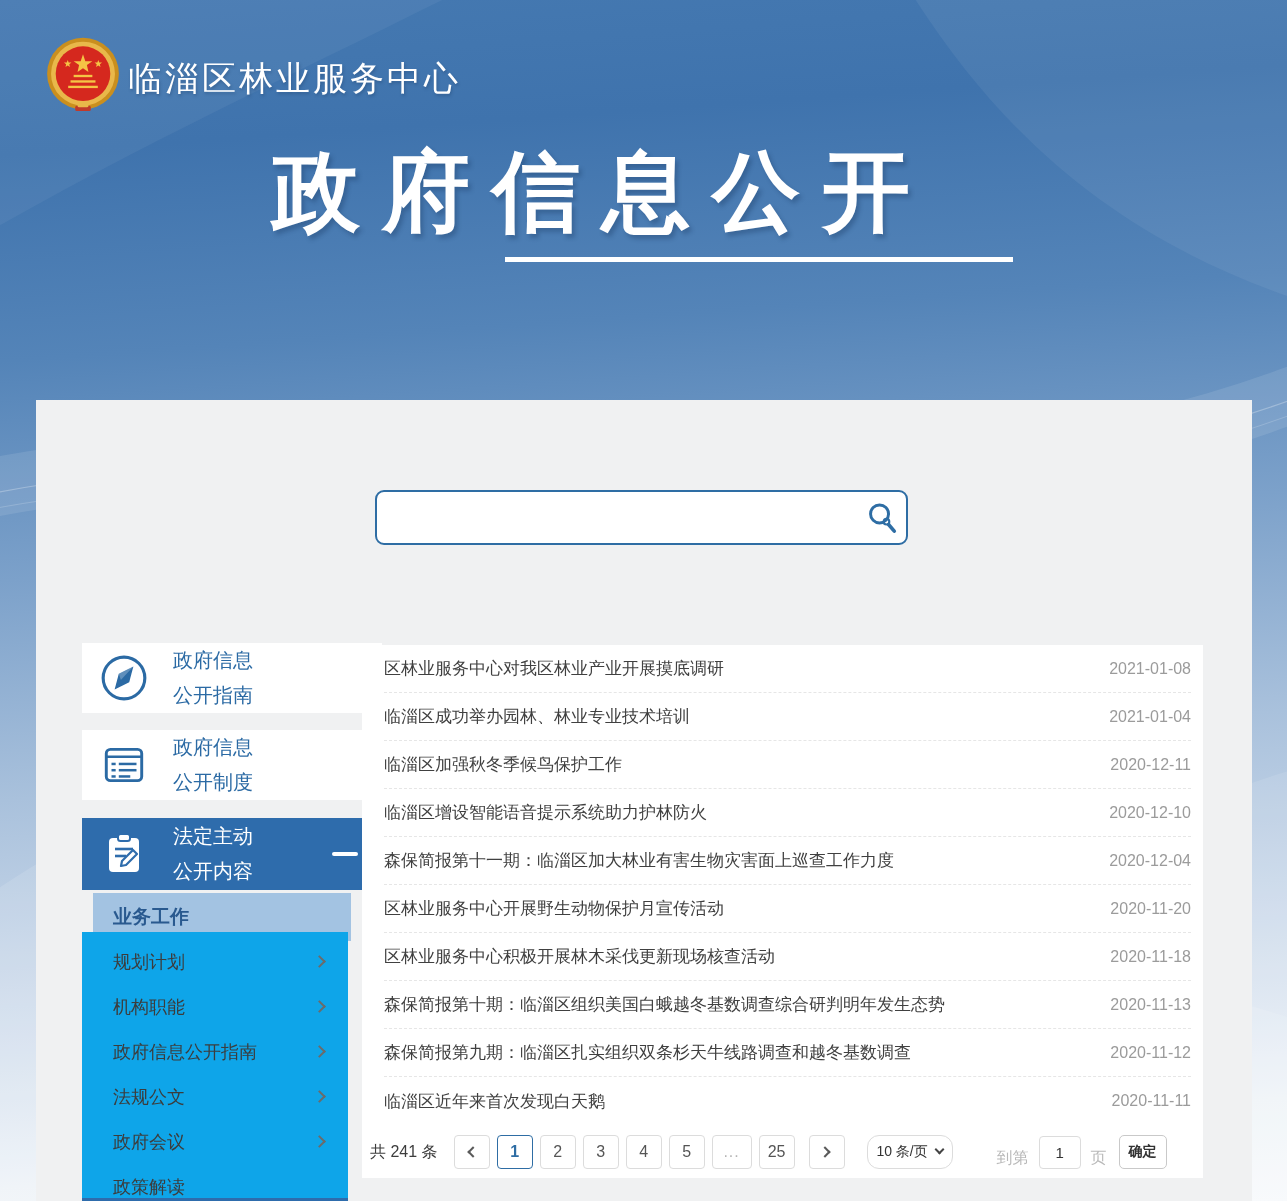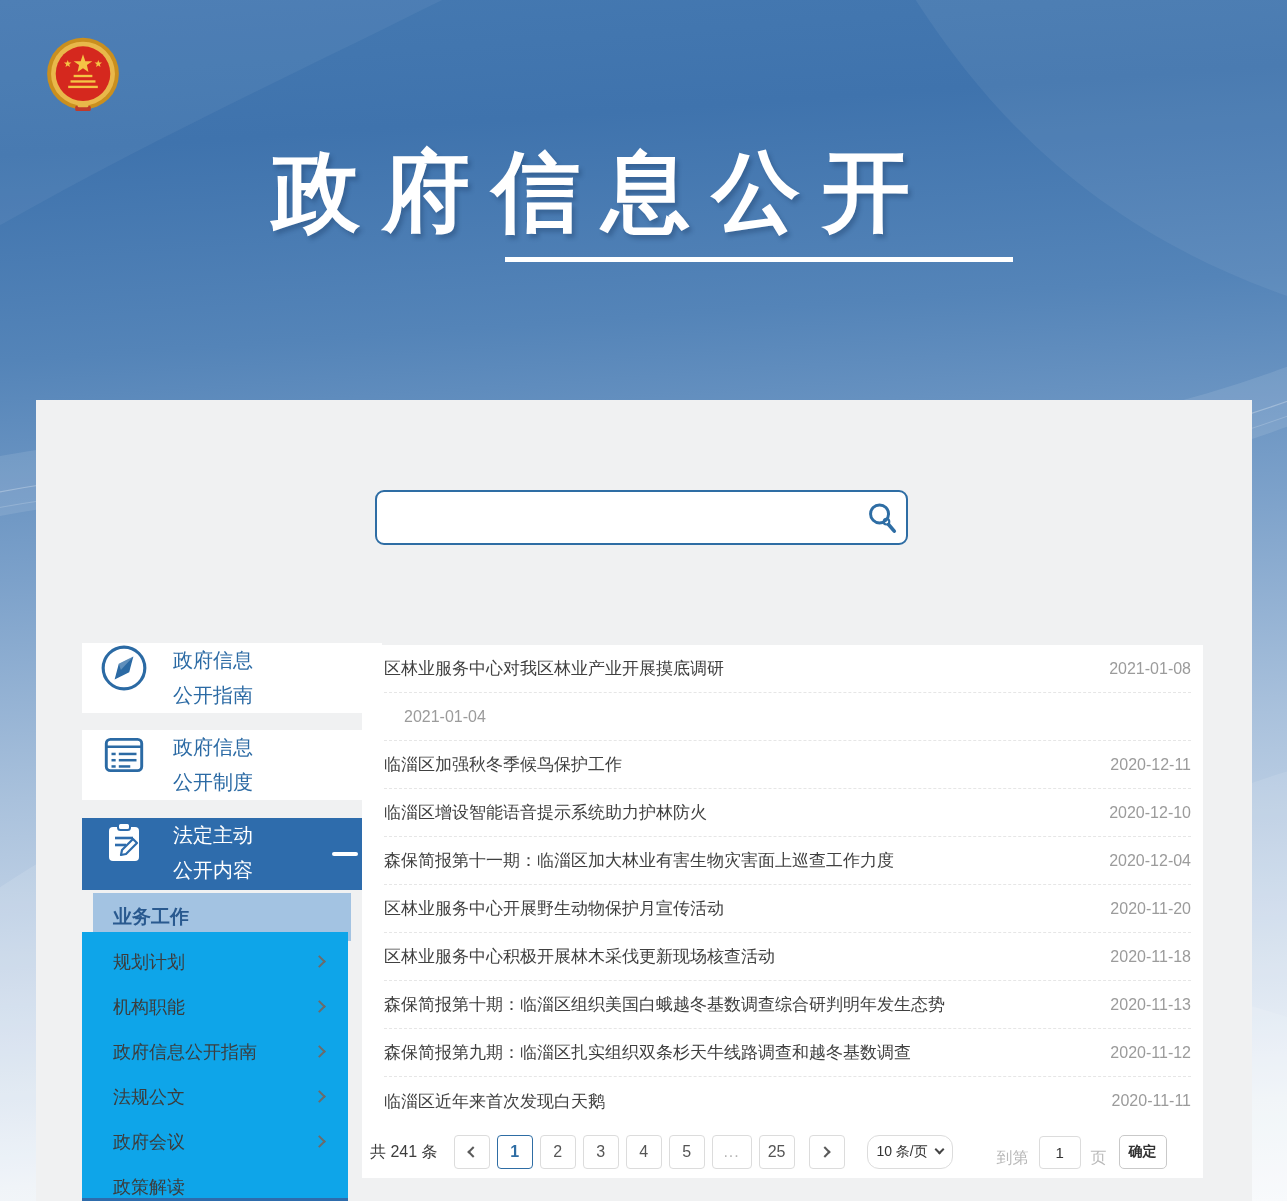--- a/index.html
+++ b/index.html
@@ -35,21 +35,21 @@
   .search-box input{
     flex:1; height:100%; border:none; outline:none; background:transparent;
     font-size:18px; padding:0 16px; color:#333;
   }
   .search-btn{ width:48px; height:46px; border:none; background:transparent; cursor:pointer;
     display:flex; align-items:center; justify-content:center; }
 
   
   .side-card{
     position:absolute; left:46px; width:300px; height:70px; background:#fff;
-    display:flex; align-items:flex-start; cursor:pointer;
+    display:flex; align-items:center; cursor:pointer;
   }
   .side-card .ic{ width:50px; height:50px; margin-left:17px; flex:0 0 auto;
     display:flex; align-items:center; justify-content:center; }
   .side-card .lbl{ margin-left:24px; font-size:20px; line-height:35px; color:#2b6aa4; font-weight:500; }
   .side-card.active{ background:#2e6cac; height:72px; }
   .side-card.active .lbl{ color:#fff; }
   .minus-bar{ position:absolute; right:24px; top:34px; width:26px; height:4px; background:#fff; border-radius:2px; }
 
   .active-row{
     position:absolute; left:57px; top:493px; width:258px; height:48px;
@@ -134,20 +134,21 @@
     </g>
     <g stroke="#f5c445" stroke-width="3" fill="none">
       <path d="M38,50 h24"></path>
       <path d="M34,57 h32"></path>
       <path d="M31,64 h38"></path>
     </g>
     <rect x="40" y="88" width="20" height="7" rx="2" fill="#c0392b"></rect>
     <rect x="43" y="84" width="14" height="6" rx="2" fill="#e9b84a"></rect>
   </svg>
 
+  <div class="site-name">临淄区林业服务中心</div>
   <div class="page-title">政府信息公开</div>
   <div class="title-underline"></div>
 
   <div class="panel">
 
     <div class="search-box">
       <input type="text" value="" style="">
       <button class="search-btn">
         <svg width="36" height="36" viewBox="0 0 44 44">
           <circle cx="19" cy="17" r="11" fill="none" stroke="#2e6da4" stroke-width="3.6"></circle>
@@ -239,20 +240,21 @@
       </div>
     </div>
     <div class="next-peek"></div>
 
     <div class="news-card">
       <div class="news-row">
         <a class="news-title">区林业服务中心对我区林业产业开展摸底调研</a>
         <span class="news-date">2021-01-08</span>
       </div>
       <div class="news-row">
+        <a class="news-title">临淄区成功举办园林、林业专业技术培训</a>
         <span class="news-date">2021-01-04</span>
       </div>
       <div class="news-row">
         <a class="news-title">临淄区加强秋冬季候鸟保护工作</a>
         <span class="news-date">2020-12-11</span>
       </div>
       <div class="news-row">
         <a class="news-title">临淄区增设智能语音提示系统助力护林防火</a>
         <span class="news-date">2020-12-10</span>
       </div>

